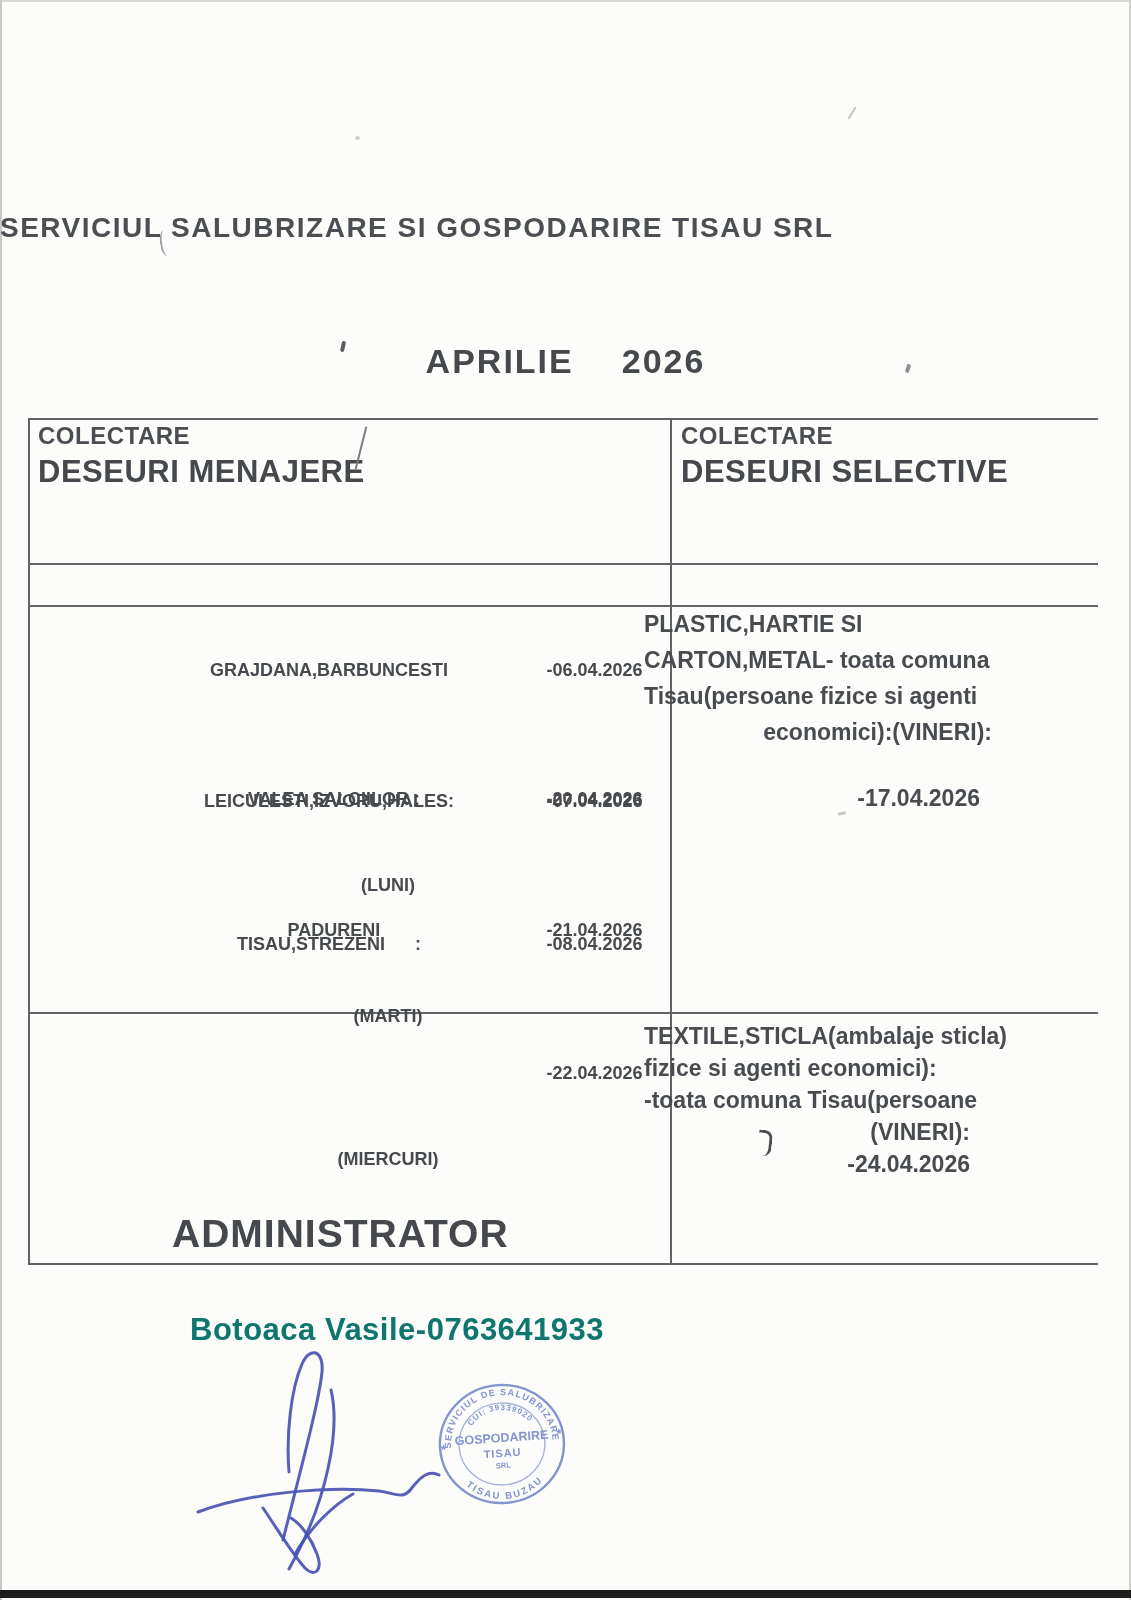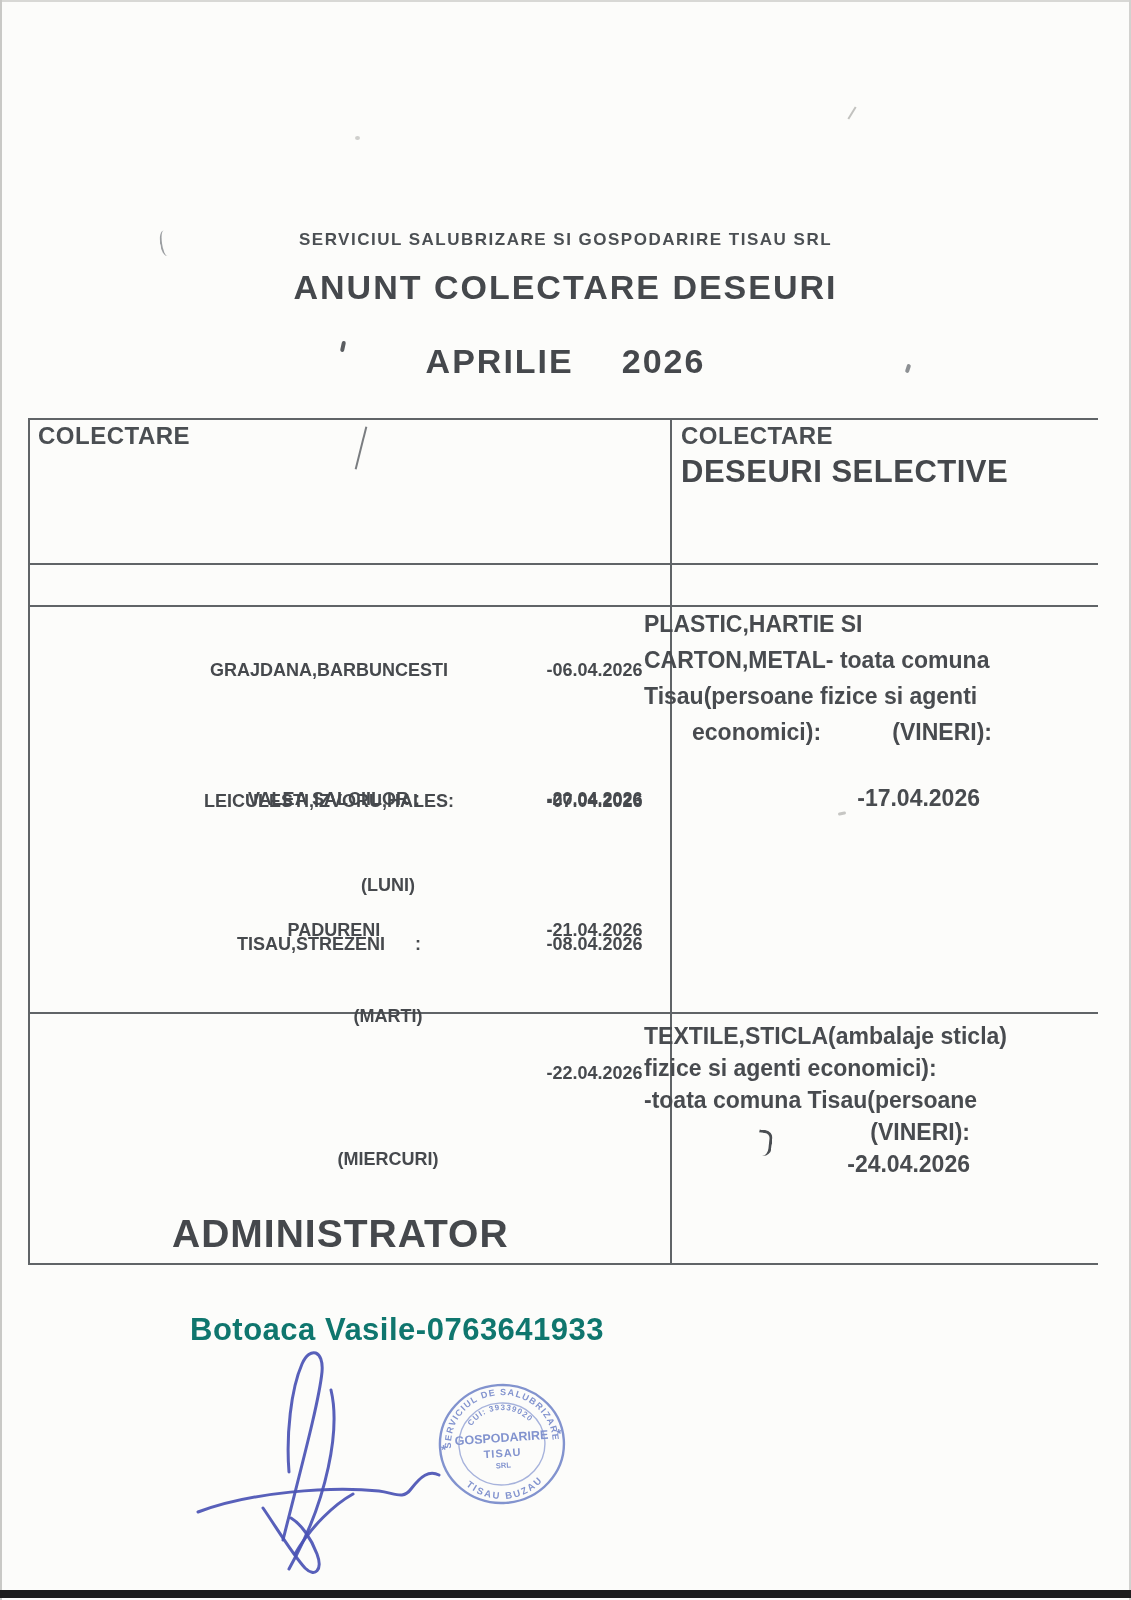--- a/index.html
+++ b/index.html
@@ -13,22 +13,22 @@
     color:#46494d;
     overflow:hidden;
   }
   
   .edge-top{position:absolute;left:0;top:0;width:100%;height:2px;background:#d8d8d5;}
   .edge-left{position:absolute;left:0;top:0;width:2px;height:100%;background:#c9c9c6;}
   .edge-right{position:absolute;right:0;top:0;width:2px;height:100%;background:#d2d2cf;}
   .edge-bottom{position:absolute;left:0;bottom:2px;width:100%;height:8px;background:#1d1d1d;}
 
   .org-line{
-    position:absolute;left:0;top:230px;width:100%;
-    text-align:center;font-size:17px;letter-spacing:1.5px;color:#4b4f53;
+    position:absolute;left:0;top:212px;width:100%;
+    font-size:28px;letter-spacing:1.5px;color:#4b4f53;
   }
   .doc-title{
     position:absolute;left:0;top:268px;width:100%;
     text-align:center;font-size:34px;letter-spacing:2px;color:#45484c;
   }
   .month-line{
     position:absolute;left:0;top:342px;width:100%;
     display:flex;justify-content:center;gap:48px;
     font-size:34px;letter-spacing:2px;color:#45484c;
   }
@@ -51,21 +51,21 @@
   .row{white-space:pre;}
   .nm{display:inline-block;min-width:435px;white-space:pre;}
   .dt{display:inline-block;}
   .day{padding-left:62px;}
 
   
   .rcell{position:absolute;left:644px;width:358px;font-size:23px;color:#484b4f;}
   .rc1{top:606px;line-height:36px;}
   .rc2{top:1020px;line-height:32px;}
   .rline{white-space:pre;}
-  .split{display:flex;justify-content:space-between;padding-right:10px;margin-left:48px;}
+  .split{display:flex;justify-content:flex-end;padding-right:10px;}
   .r-right{text-align:right;padding-right:32px;}
   .r-date1{text-align:right;padding-right:22px;margin-top:30px;}
 
   .admin{position:absolute;left:172px;top:1212px;font-size:39px;letter-spacing:1px;color:#45484c;}
   .signer{position:absolute;left:190px;top:1312px;font-size:31px;letter-spacing:.5px;color:#0f766e;}
 
   .sig-svg{position:absolute;left:183px;top:1340px;}
   .sig-svg path{fill:none;stroke:#4a53b4;stroke-width:3;stroke-linecap:round;opacity:.92;}
   .stamp-svg{position:absolute;left:418px;top:1366px;transform:rotate(-4deg);opacity:.85;}
   .stamp-svg text{fill:#6d81c7;font-family:"Liberation Sans",sans-serif;font-weight:bold;}
@@ -86,37 +86,37 @@
 <body>
 
 <div class="page">
 
   <div class="edge-top"></div>
   <div class="edge-left"></div>
   <div class="edge-right"></div>
   <div class="edge-bottom"></div>
 
   <div class="org-line">SERVICIUL SALUBRIZARE SI GOSPODARIRE TISAU SRL</div>
-  <div class="doc-title">ANUNT COLECTARE DESEURI</div>
   <div class="month-line">
     <span>APRILIE</span>
     <span>2026</span>
   </div>
 
   <div>
     <div class="hline hl1"></div>
     <div class="hline hl2"></div>
     <div class="hline hl3"></div>
     <div class="hline hl4"></div>
     <div class="hline hl5"></div>
     <div class="vline v-left"></div>
     <div class="vline v-mid"></div>
 
     <div class="hdr-left">
       <div class="h-small">COLECTARE</div>
+      <div class="h-big">DESEURI MENAJERE</div>
     </div>
     <div class="hdr-right">
       <div class="h-small">COLECTARE</div>
       <div class="h-big">DESEURI SELECTIVE</div>
     </div>
 
     <div class="group g1">
       <div class="row">
         <span class="nm">GRAJDANA,BARBUNCESTI</span><span class="dt">-06.04.2026</span>
       </div>

